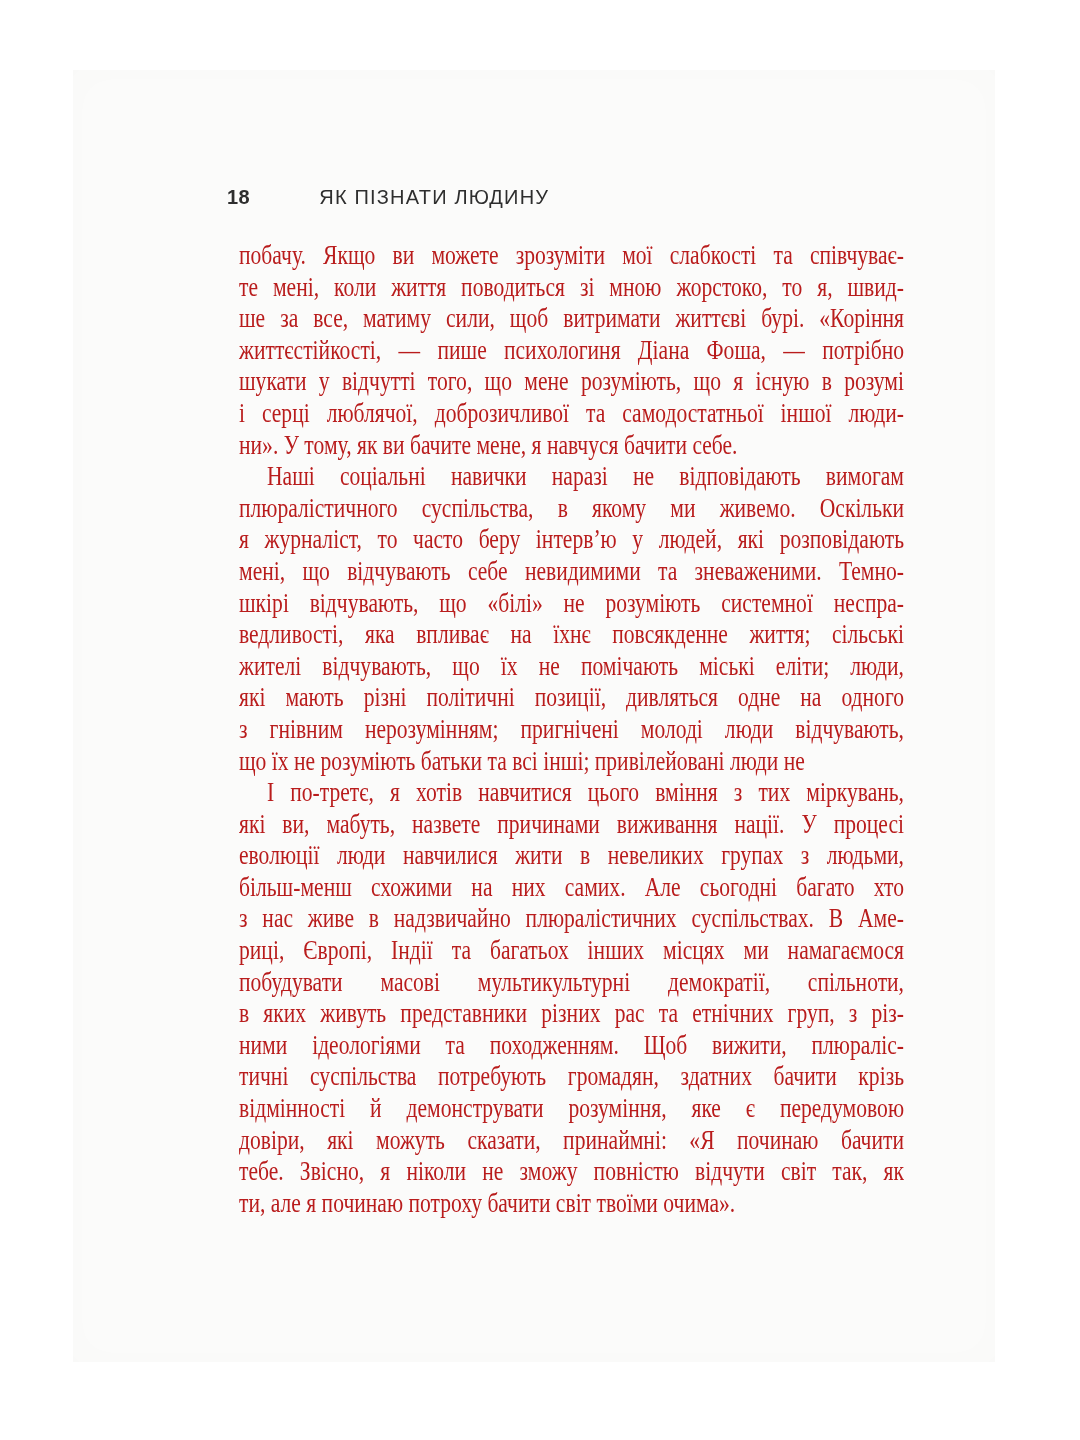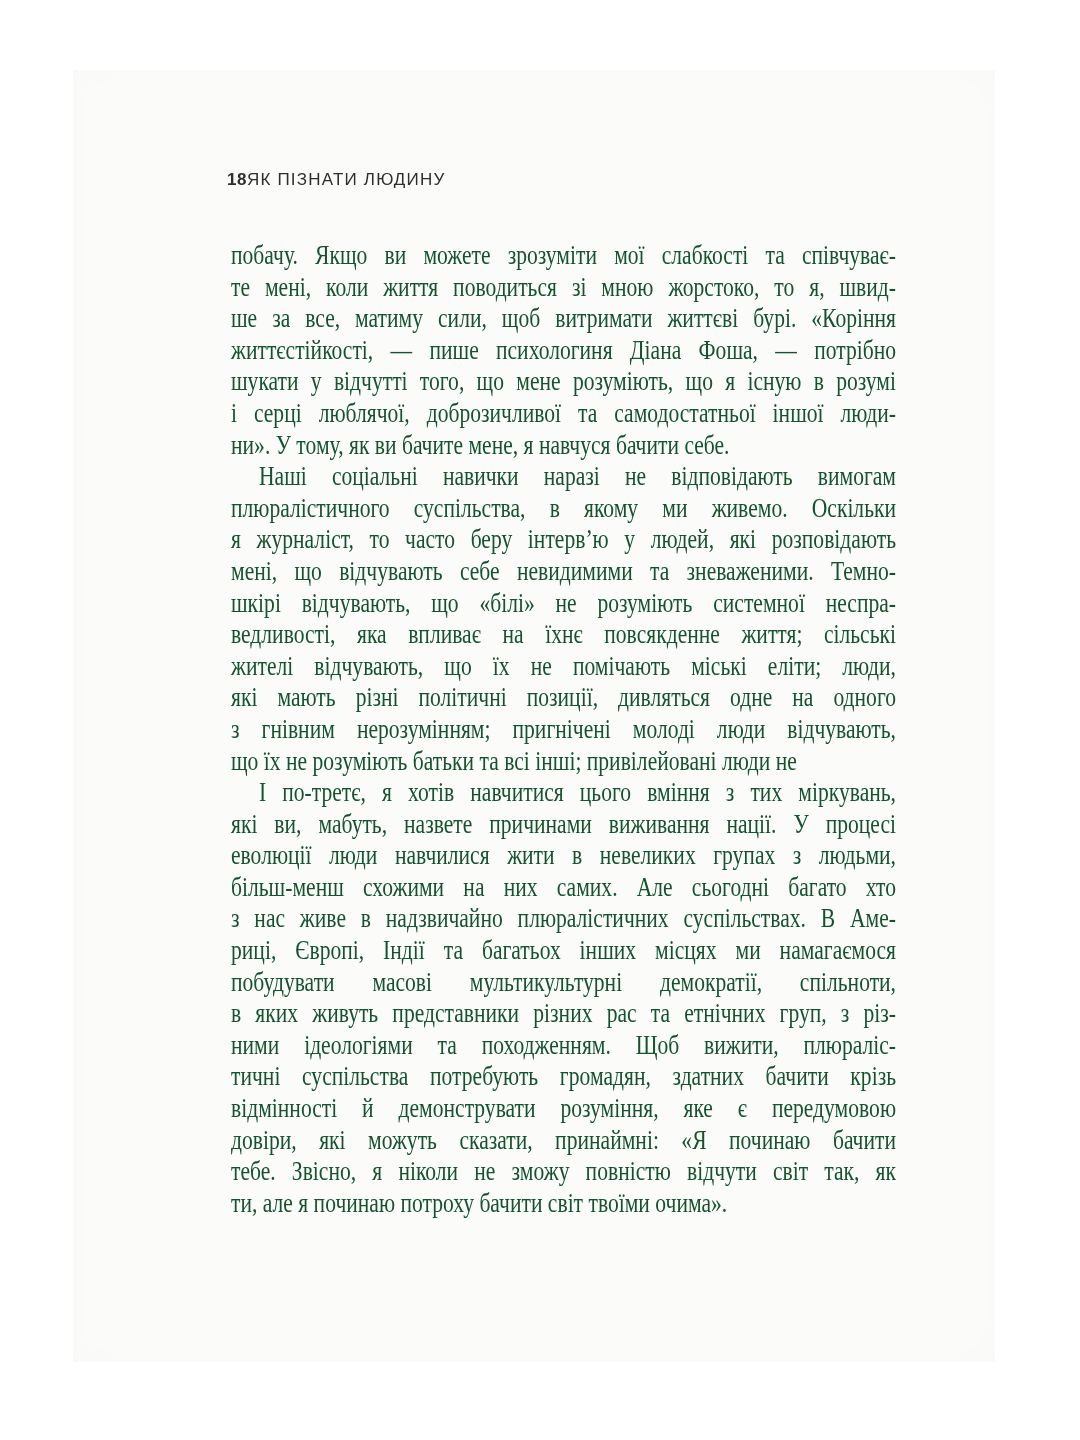--- a/index.html
+++ b/index.html
@@ -17,43 +17,45 @@
     top: 70px;
     width: 922px;
     height: 1292px;
     background-color: #fbfbfa;
     box-shadow: inset 0 0 40px rgba(0,0,0,0.012);
   }
 
   .page-header {
     position: absolute;
     left: 154px;
-    top: 100px;
+    top: 116px;
     display: flex;
     align-items: baseline;
     font-family: "Liberation Sans", sans-serif;
-    font-size: 17px;
+    font-size: 20px;
     color: #2e2e2e;
+    gap: 34px;
   }
   .page-number {
     font-weight: bold;
     letter-spacing: 0.5px;
   }
   .running-title {
+    margin-left: 35px;
     letter-spacing: 1.2px;
   }
 
   .text-block {
     position: absolute;
-    left: 158px;
+    left: 166px;
     top: 170px;
     width: 665px;
     font-family: "Liberation Serif", serif;
     font-size: 27px;
-    color: #14532d;
+    color: #b91c1c;
   }
   .text-line {
     width: 832px;
     transform: scaleX(0.7993);
     transform-origin: 0 50%;
     line-height: 31.6px;
     height: 31.6px;
     text-align: justify;
     text-align-last: justify;
     white-space: normal;

